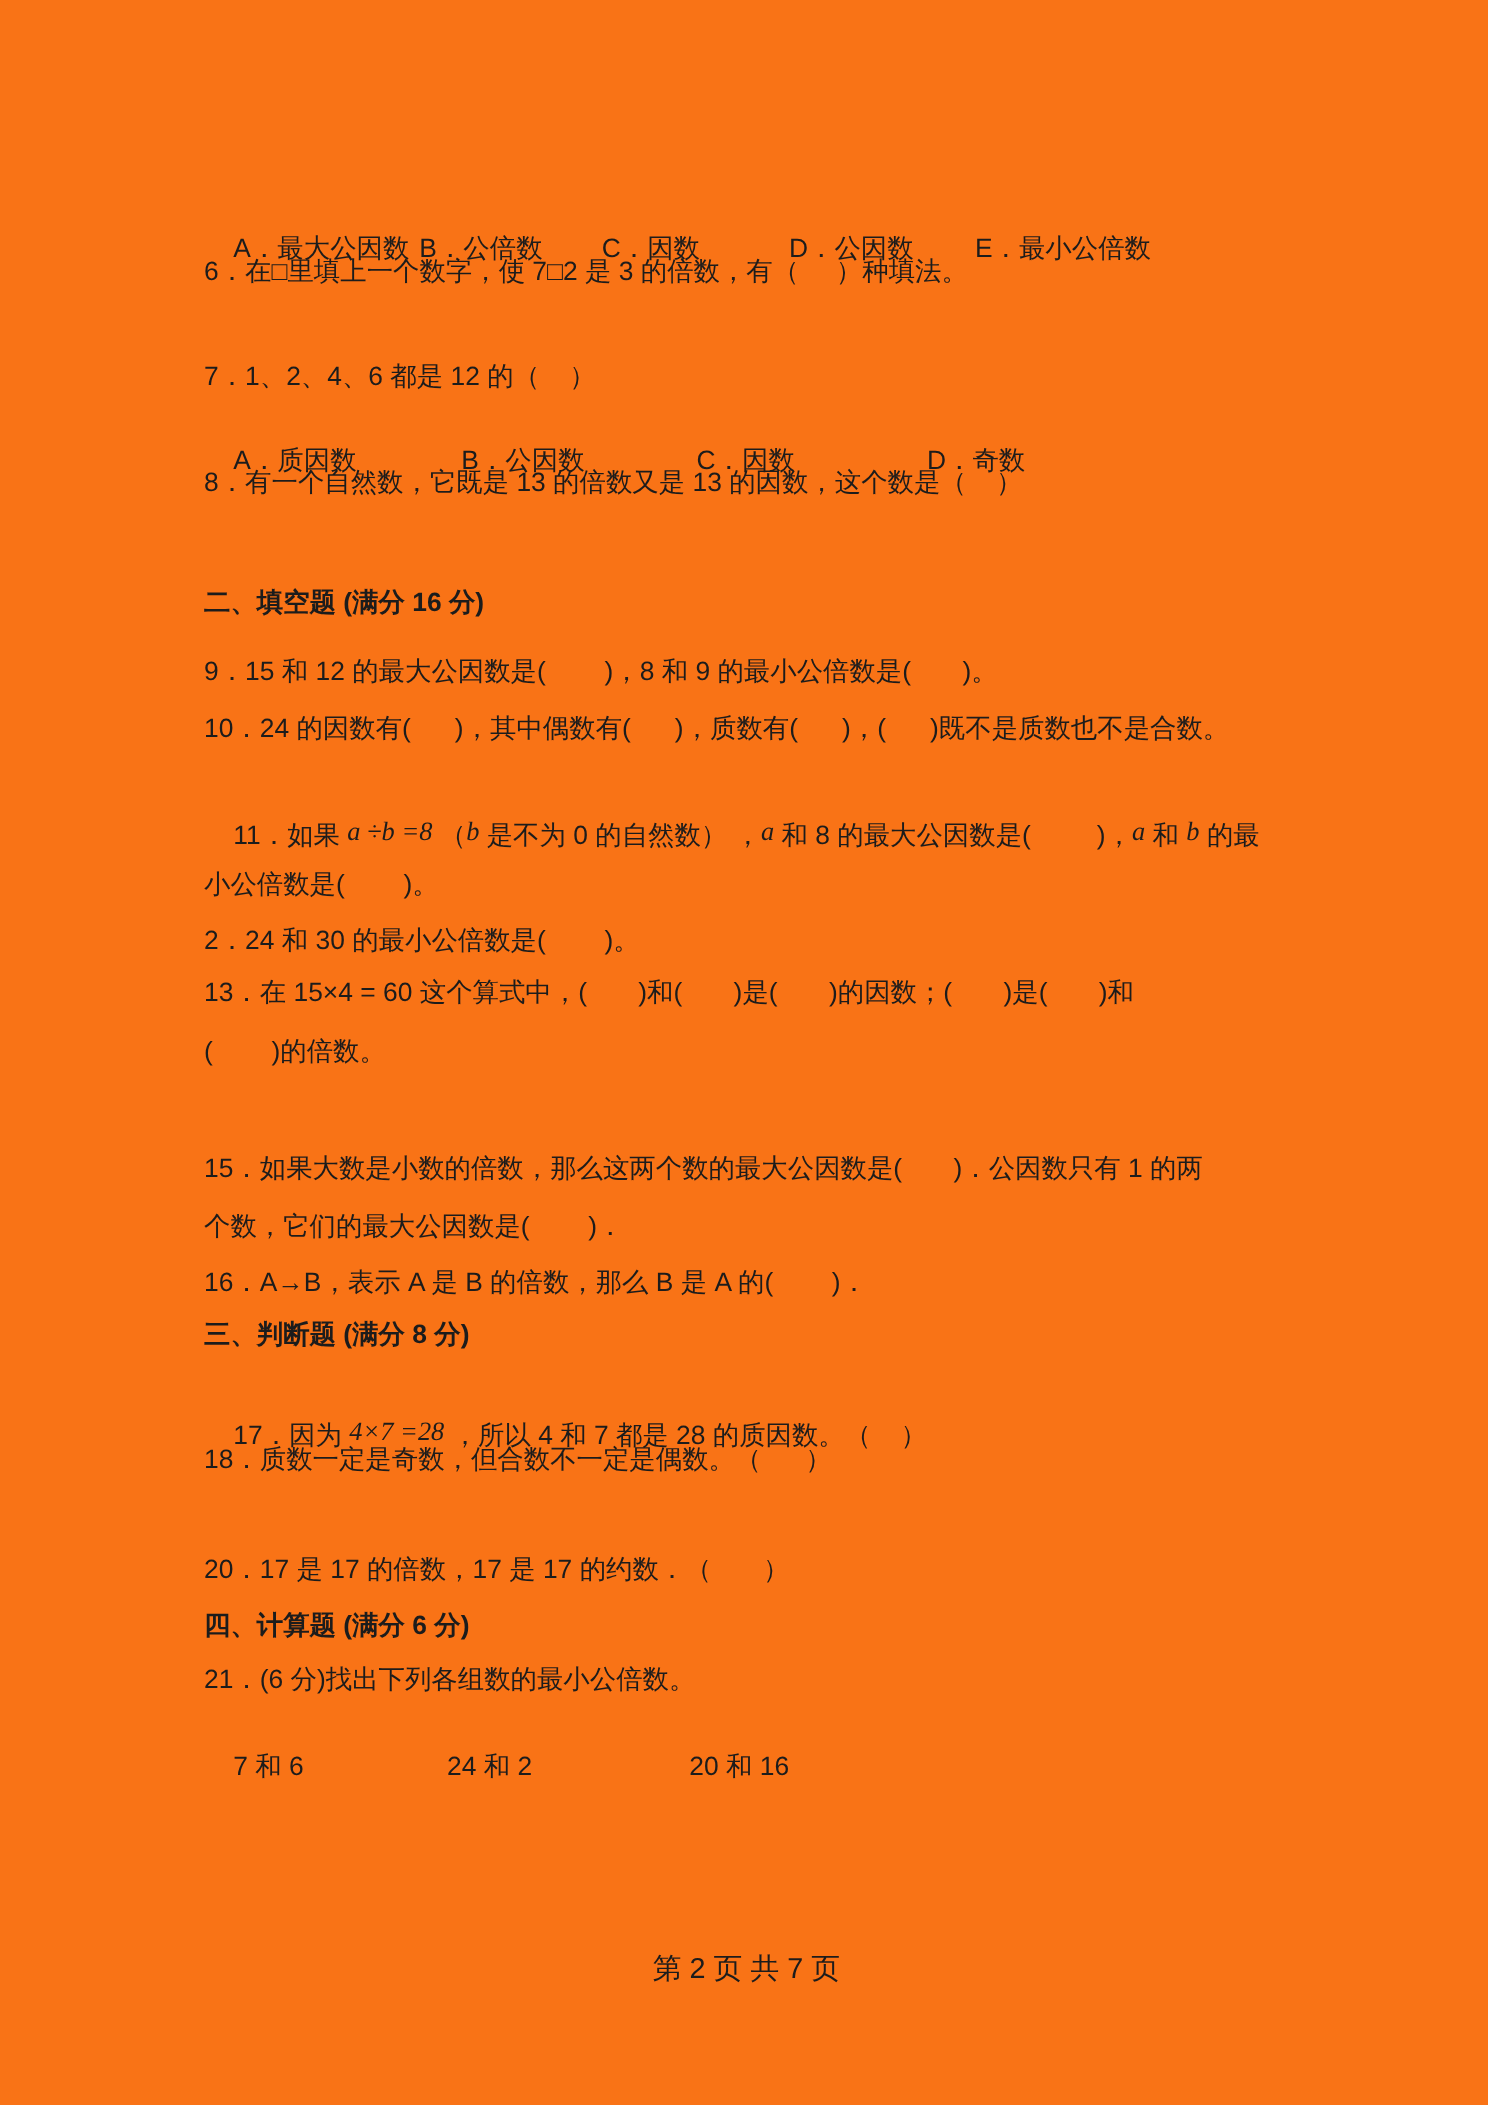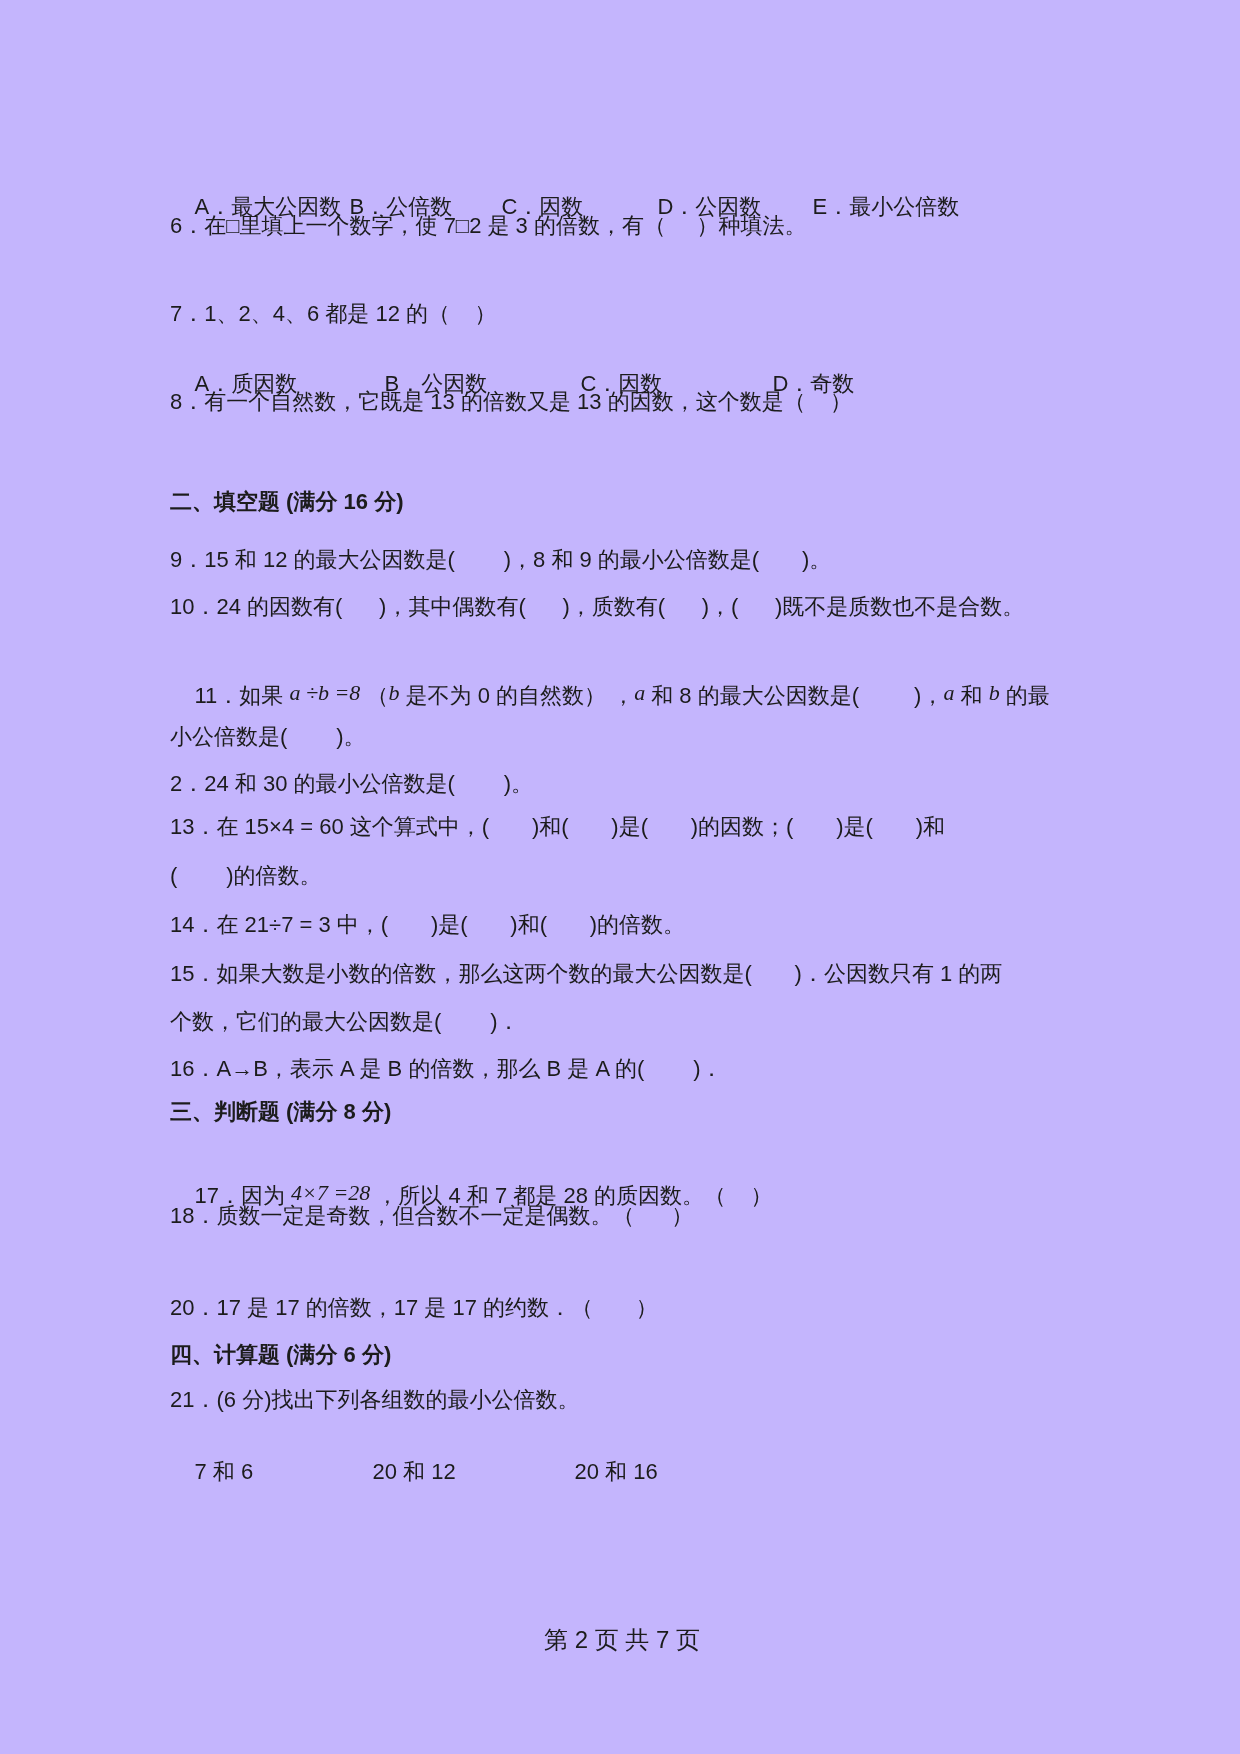--- a/index.html
+++ b/index.html
@@ -1,19 +1,19 @@
 <!DOCTYPE html>
 <html><head>
 <meta charset="utf-8">
 <style>
   html,body{margin:0;padding:0;}
   .page{
     position:relative;
     width:1240px;height:1754px;
-    background:#c4b5fd;
+    background:#f97316;
     font-family:"Liberation Sans",sans-serif;
     color:#1c1c1c;
     overflow:hidden;
   }
   .line{
     position:absolute;
     left:170px;
     font-size:22px;
     line-height:27px;
     white-space:pre;
@@ -76,21 +76,20 @@
   </div>
 
   <div class="line" style="top:723px">小公倍数是(        )。</div>
 
   <div class="line" style="top:770px">2．24 和 30 的最小公倍数是(        )。</div>
 
   <div class="line" style="top:813px">13．在 15×4 = 60 这个算式中，(       )和(       )是(       )的因数；(       )是(       )和</div>
 
   <div class="line" style="top:862px">(        )的倍数。</div>
 
-  <div class="line" style="top:911px">14．在 21÷7 = 3 中，(       )是(       )和(       )的倍数。</div>
 
   <div class="line" style="top:960px">15．如果大数是小数的倍数，那么这两个数的最大公因数是(       )．公因数只有 1 的两</div>
 
   <div class="line" style="top:1008px">个数，它们的最大公因数是(        )．</div>
 
   <div class="line" style="top:1055px">16．A→B，表示 A 是 B 的倍数，那么 B 是 A 的(        )．</div>
 
   <div class="line heading" style="top:1098px">三、判断题 (满分 8 分)</div>
 
   <div class="line" style="top:1152px">
@@ -100,18 +99,18 @@
   <div class="line" style="top:1202px">18．质数一定是奇数，但合数不一定是偶数。（      ）</div>
 
 
   <div class="line" style="top:1294px">20．17 是 17 的倍数，17 是 17 的约数．（       ）</div>
 
   <div class="line heading" style="top:1341px">四、计算题 (满分 6 分)</div>
 
   <div class="line" style="top:1386px">21．(6 分)找出下列各组数的最小公倍数。</div>
 
   <div class="line groups" style="top:1431px">
-    <span class="opt">7 和 6</span><span class="opt">20 和 12</span><span class="opt">20 和 16</span>
+    <span class="opt">7 和 6</span><span class="opt">24 和 2</span><span class="opt">20 和 16</span>
   </div>
 
   <div class="footer">第 2 页 共 7 页</div>
 
 </div>
 
 </body></html>

